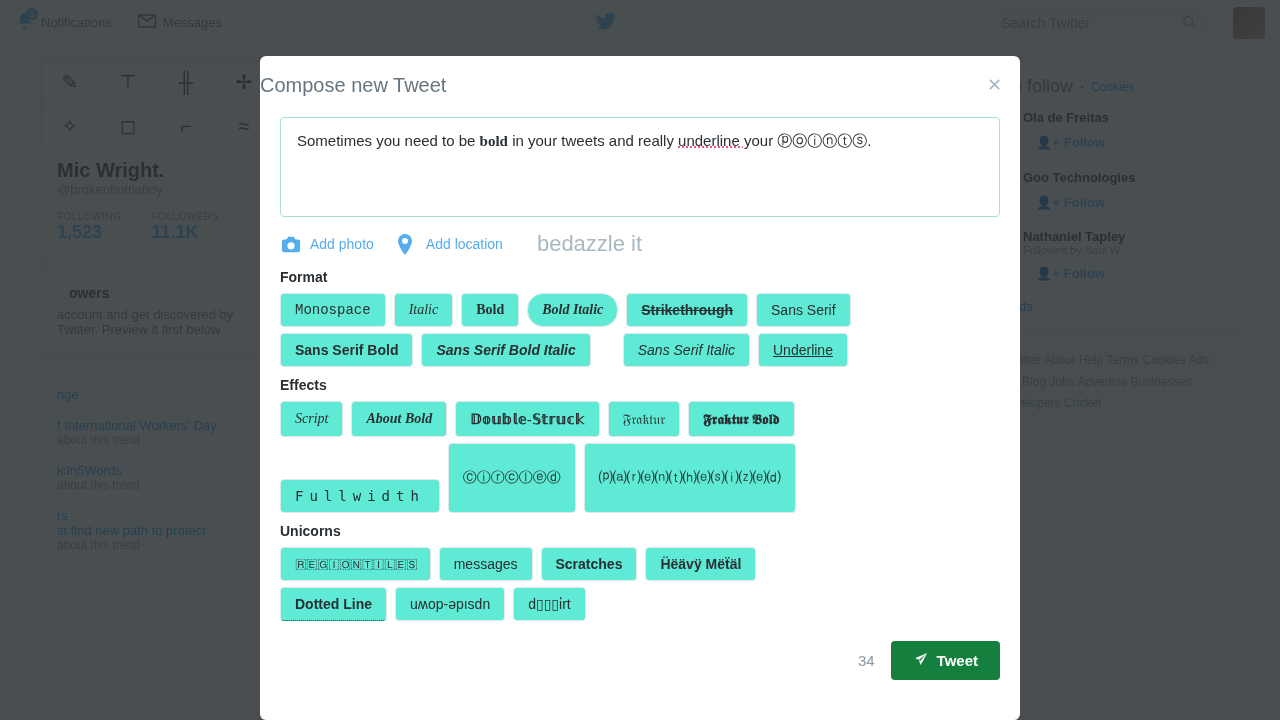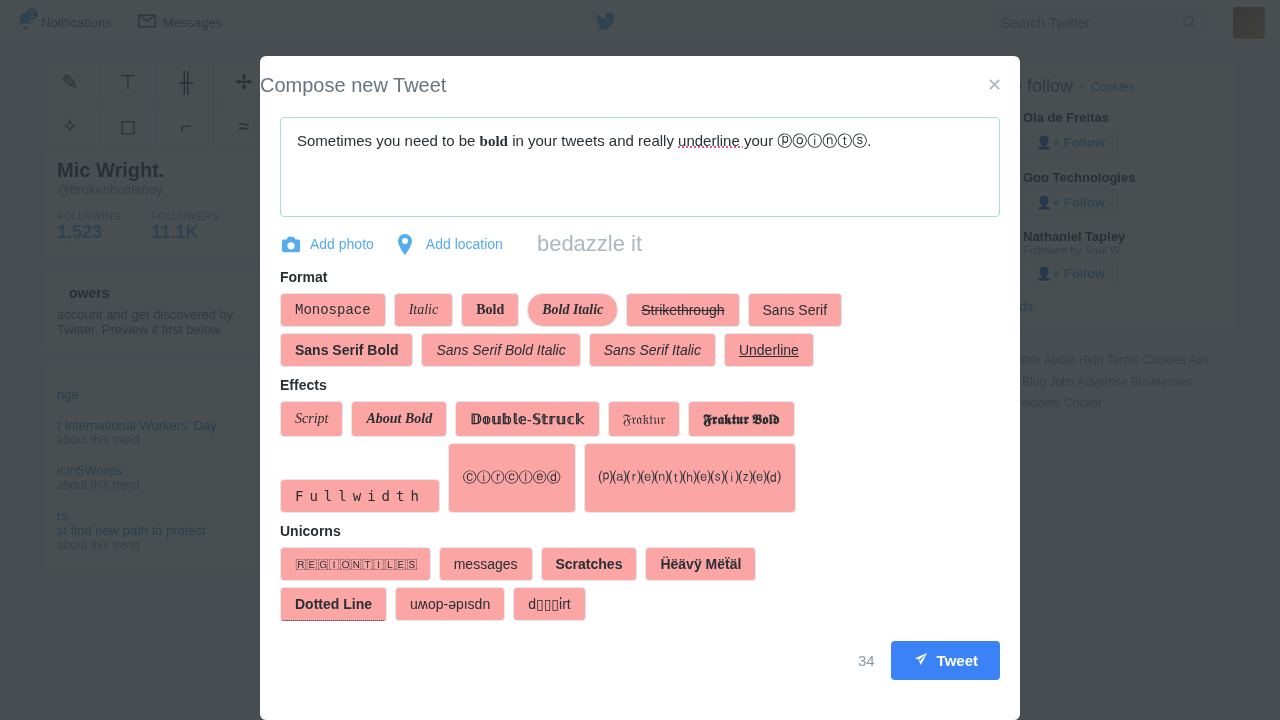--- a/index.html
+++ b/index.html
@@ -85,50 +85,50 @@
 .compose-box .underline { text-decoration:underline; text-decoration-color:#e0245e; text-decoration-style:dotted; }
 .actions { display:flex; align-items:center; gap:22px; margin-bottom:12px; }
 .action { color:#55acee; display:flex; align-items:center; gap:8px; font-size:14px; font-weight:500; }
 .action .aicon { width:22px; height:20px; }
 .bedazzle { color:#aab8c2; font-size:22px; font-weight:300; margin-left:12px; }
 
 .section-label { font-size:14px; font-weight:700; color:#292f33; margin:10px 0 8px; }
 .btn-row { display:flex; flex-wrap:wrap; gap:8px; margin-bottom:6px; }
 .fmt-btn {
   border:1px solid #e1e8ed;
-  background:#fca5a5;
+  background:#5eead4;
   border-radius:4px;
   padding:8px 14px;
   font-size:14px;
   cursor:pointer;
   color:#292f33;
 }
 .mono { font-family:"Courier New",monospace; }
 .italic { font-style:italic; font-family:"Times New Roman",serif; }
 .bold { font-weight:700; font-family:"Times New Roman",serif; }
 .bolditalic { font-style:italic; font-weight:700; font-family:"Times New Roman",serif;border-radius:16px; }
-.strike { text-decoration:line-through; font-weight:400; }
+.strike { text-decoration:line-through; font-weight:700; }
 .sans { font-family:Arial,sans-serif; }
 .sansbold { font-weight:700; }
-.sansbi { font-style:italic; font-weight:400; }
-.sansi { font-style:italic; }
+.sansbi { font-style:italic; font-weight:700; }
+.sansi { font-style:italic;margin-left:24px; }
 .under { text-decoration:underline; }
 .script { font-family:"Brush Script MT","Segoe Script",cursive; font-style:italic; }
 .scriptbold { font-family:"Brush Script MT","Segoe Script",cursive; font-weight:700; font-style:italic; }
 .double { font-family:"Times New Roman",serif; font-weight:600; letter-spacing:0.5px; }
 .fraktur { font-family:"UnifrakturCook","UnifrakturMaguntia","Times New Roman",serif; font-weight:400; }
 .frakturbold { font-family:"UnifrakturCook","Times New Roman",serif; font-weight:700; }
 .fullwidth { letter-spacing:6px; font-family:monospace;margin-top:36px; }
 .dotted { border-bottom:1px dotted #292f33; font-weight:600; }
 .heavymetal { font-weight:600; }
 
 .modal-footer { display:flex; justify-content:flex-end; align-items:center; gap:16px; padding:14px 20px 0; }
 .char-count { color:#8899a6; font-size:15px; font-weight:500; }
 .tweet-btn {
-  background:#3b82f6;
+  background:#15803d;
   color:#fff; border:none; border-radius:4px;
   padding:10px 22px; font-size:15px; font-weight:700;
   display:inline-flex; align-items:center; gap:8px; cursor:pointer;
 }
 .icon-tiles { display:grid; grid-template-columns:repeat(5,1fr); gap:2px; padding:0; }
 .icon-tiles div { border:1px solid #e1e8ed; height:42px; display:flex; align-items:center; justify-content:center; font-size:20px; color:#292f33; }
 </style>
 </head>
 <body>
 

